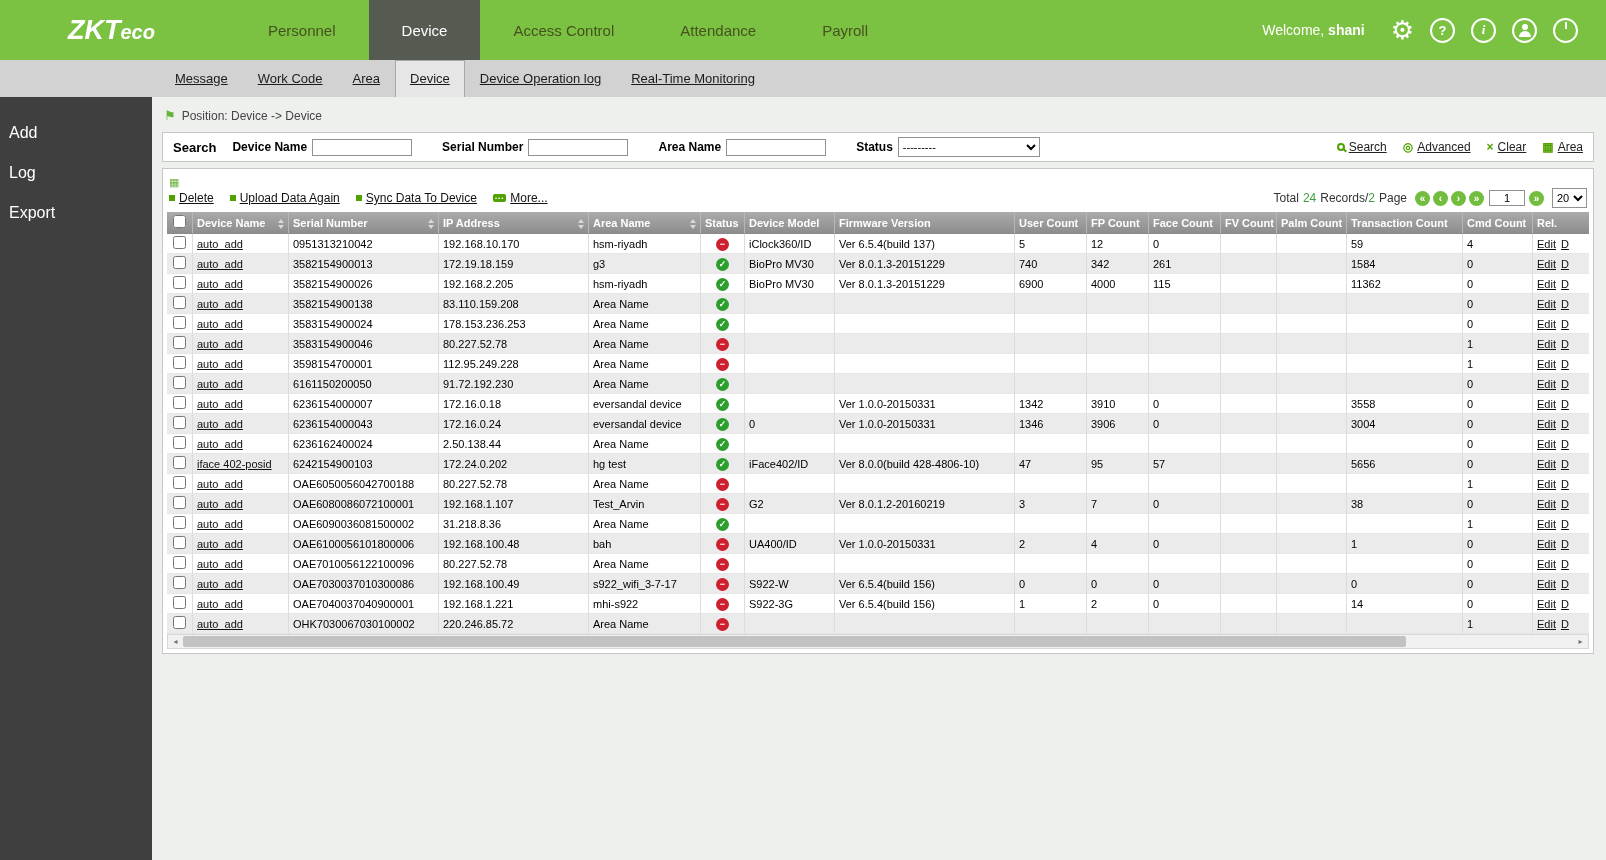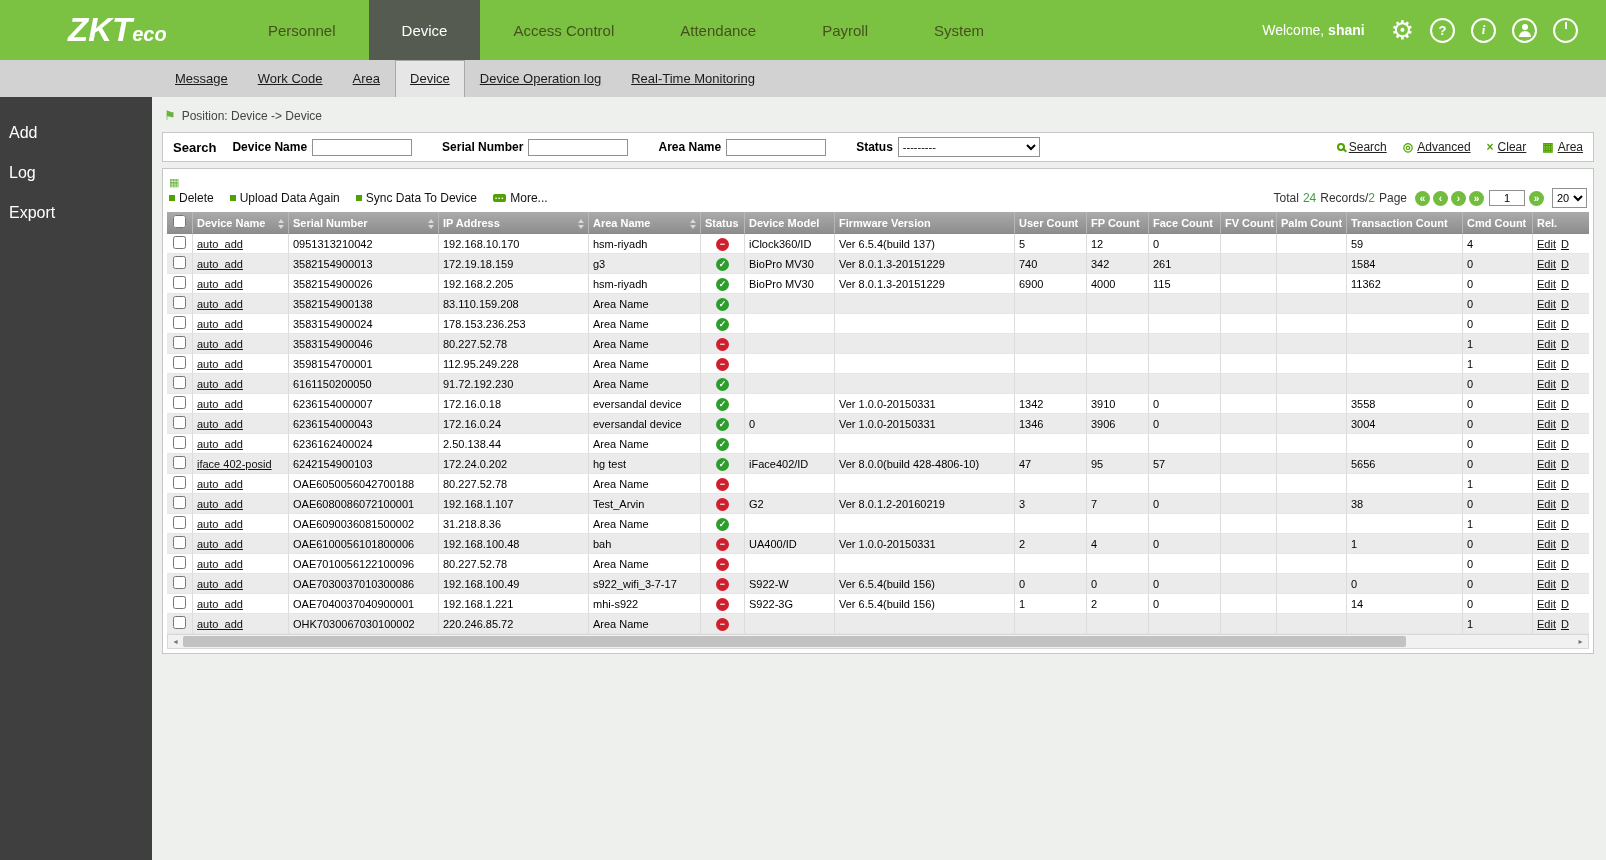--- a/index.html
+++ b/index.html
@@ -3,21 +3,21 @@
 <meta charset="utf-8">
 <style>
   * { box-sizing: border-box; }
   html,body { margin:0; padding:0; }
   body { font-family:"Liberation Sans", sans-serif; }
   .app { width:1606px; height:860px; background:#eef0ee; overflow:hidden; position:relative; }
 
   
   .topbar { height:60px; background:#7cc242; display:flex; align-items:center; }
   .logo { width:235px; padding-left:68px; white-space:nowrap; }
-  .logo-zkt { font-size:33px; font-weight:bold; font-style:italic; color:#fff; }
+  .logo-zkt { font-size:27px; font-weight:bold; font-style:italic; color:#fff; }
   .logo-eco { font-size:20px; font-weight:bold; font-style:italic; color:#fff; }
   .mainnav { display:flex; height:60px; }
   .nav-item { padding:0 33px; display:flex; align-items:center; font-size:15px; color:#46511f; cursor:pointer; }
   .nav-item.active { background:#565b51; color:#fff; }
   .top-right { margin-left:auto; display:flex; align-items:center; gap:16px; padding-right:28px; }
   .welcome { color:#fff; font-size:14px; margin-right:10px; white-space:nowrap; }
   .gear-icon { color:#fff; font-size:26px; line-height:1; cursor:pointer; }
   .circle-icon { width:25px; height:25px; border:2px solid #fff; border-radius:50%; display:flex; flex-direction:column; align-items:center; justify-content:center; color:#fff; font-size:13px; font-weight:bold; cursor:pointer; }
   .info { font-style:italic; font-family:"Liberation Serif", serif; }
   .p-head { width:6px; height:6px; background:#fff; border-radius:50%; margin-bottom:1px; }
@@ -58,21 +58,21 @@
 
   
   .content-panel { margin-top:6px; background:#fff; border:1px solid #c6c6c6; padding:0 4px 4px; }
   .grip-row { height:17px; padding:3px 2px 0; }
   .grid-icon { color:#6ab33e; font-size:11px; line-height:1; cursor:pointer; }
   .actions-row { height:26px; display:flex; align-items:center; font-size:12px; padding:0 2px 2px; }
   .actions { display:flex; gap:16px; align-items:center; }
   .action { cursor:pointer; display:flex; align-items:center; gap:4px; }
   .bullet { width:6px; height:6px; background:#51a200; display:inline-block; }
   .bubble { background:#51a200; color:#fff; border-radius:2px; font-size:6px; line-height:8px; height:8px; padding:0 2px; letter-spacing:1px; display:inline-block; }
-  .alabel { color:#111; white-space:nowrap; }
+  .alabel { text-decoration:underline; color:#111; white-space:nowrap; }
   .pager { margin-left:auto; display:flex; align-items:center; font-size:12px; color:#333; }
   .pager .m4 { margin-right:4px; } .pager .m0 { margin-right:0; } .pager .m8 { margin-right:8px; }
   .gnum { color:#3f9e3f; }
   .pbtn { width:15px; height:15px; border-radius:50%; background:#72bd3e; color:#fff; font-size:10px; line-height:15px; text-align:center; cursor:pointer; margin-right:3px; font-weight:bold; }
   .page-input { width:36px; height:16px; border:1px solid #919191; font-size:11px; text-align:center; margin:0 4px 0 2px; font-family:inherit; }
   .size-select { height:20px; font-size:11px; border:1px solid #919191; margin-left:5px; background:#fff; font-family:inherit; }
 
   
   .table-wrap { overflow:hidden; }
   table { border-collapse:separate; border-spacing:0; width:1450px; table-layout:fixed; font-size:11px; }
@@ -106,21 +106,20 @@
   <header class="topbar">
     <div class="logo">
       <span class="logo-zkt">ZKT</span><span class="logo-eco">eco</span>
     </div>
     <nav class="mainnav">
         <div class="nav-item">Personnel</div>
         <div class="nav-item active">Device</div>
         <div class="nav-item">Access Control</div>
         <div class="nav-item">Attendance</div>
         <div class="nav-item">Payroll</div>
-        <div class="nav-item">System</div>
       </nav>
     <div class="top-right">
       <span class="welcome"><span>Welcome,</span> <b>shani</b></span>
       <span class="gear-icon">⚙</span>
       <span class="circle-icon">?</span>
       <span class="circle-icon info">i</span>
       <span class="circle-icon person">
           <span class="p-head"></span>
           <span class="p-body"></span>
         </span>

